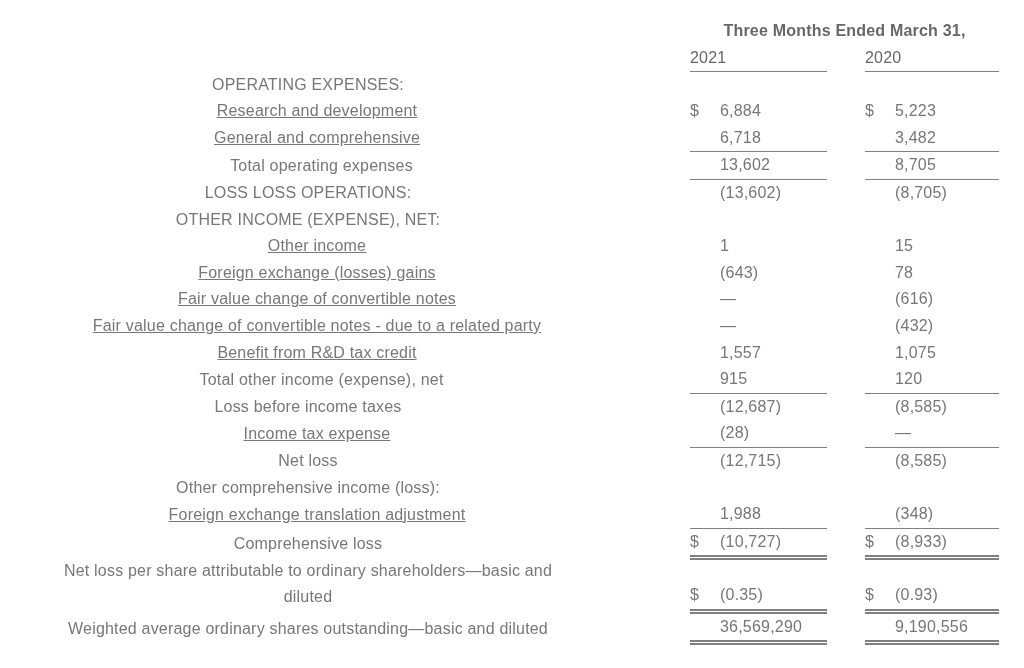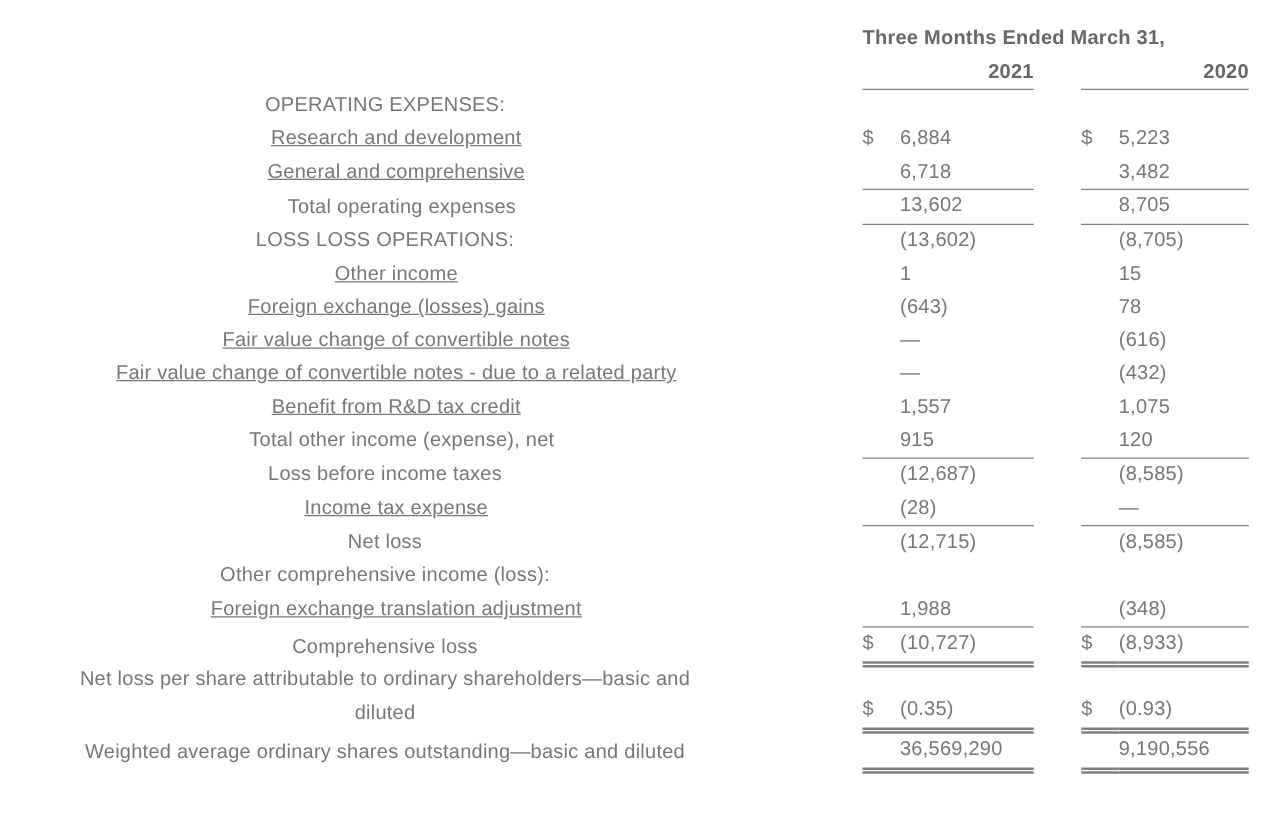--- a/index.html
+++ b/index.html
@@ -33,28 +33,28 @@
   col.c-d2{width:30px;}
   col.c-v2{width:104px;}
   td,th{
     height:26.6px;
     line-height:26.6px;
     vertical-align:bottom;
     font-weight:400;
     white-space:normal;
   }
   thead .period{
-    text-align:left;
+    text-align:center;
     font-weight:700;
     color:var(--heading);
     white-space:nowrap;
   }
   thead .year{
-    text-align:right;
-    font-weight:700;
+    text-align:left;
+    font-weight:400;
     color:var(--heading);
     border-bottom:1.5px solid var(--rule);
   }
   td.lbl{text-align:center;color:var(--text);}
   td.lbl.indent-1{padding-left:18px;text-decoration:underline;}
   td.lbl.indent-2{padding-left:27px;}
   td.d{text-align:left;}
   td.v{}
   td.v.v1{padding-right:10px;}
   td.v.v2{padding-right:9px;}
@@ -131,20 +131,29 @@
   <tr>
     <td class="lbl indent-0">LOSS LOSS OPERATIONS:</td>
     <td class="sp"></td>
     <td class="d d1 rule-none"></td>
     <td class="v v1 rule-none">(13,602)</td>
     <td class="gap"></td>
     <td class="d d2 rule-none"></td>
     <td class="v v2 rule-none">(8,705)</td>
   </tr>
 
+  <tr>
+    <td class="lbl indent-0">OTHER INCOME (EXPENSE), NET:</td>
+    <td class="sp"></td>
+    <td class="d d1 rule-none"></td>
+    <td class="v v1 rule-none"></td>
+    <td class="gap"></td>
+    <td class="d d2 rule-none"></td>
+    <td class="v v2 rule-none"></td>
+  </tr>
 
   <tr>
     <td class="lbl indent-1">Other income</td>
     <td class="sp"></td>
     <td class="d d1 rule-none"></td>
     <td class="v v1 rule-none">1</td>
     <td class="gap"></td>
     <td class="d d2 rule-none"></td>
     <td class="v v2 rule-none">15</td>
   </tr>

